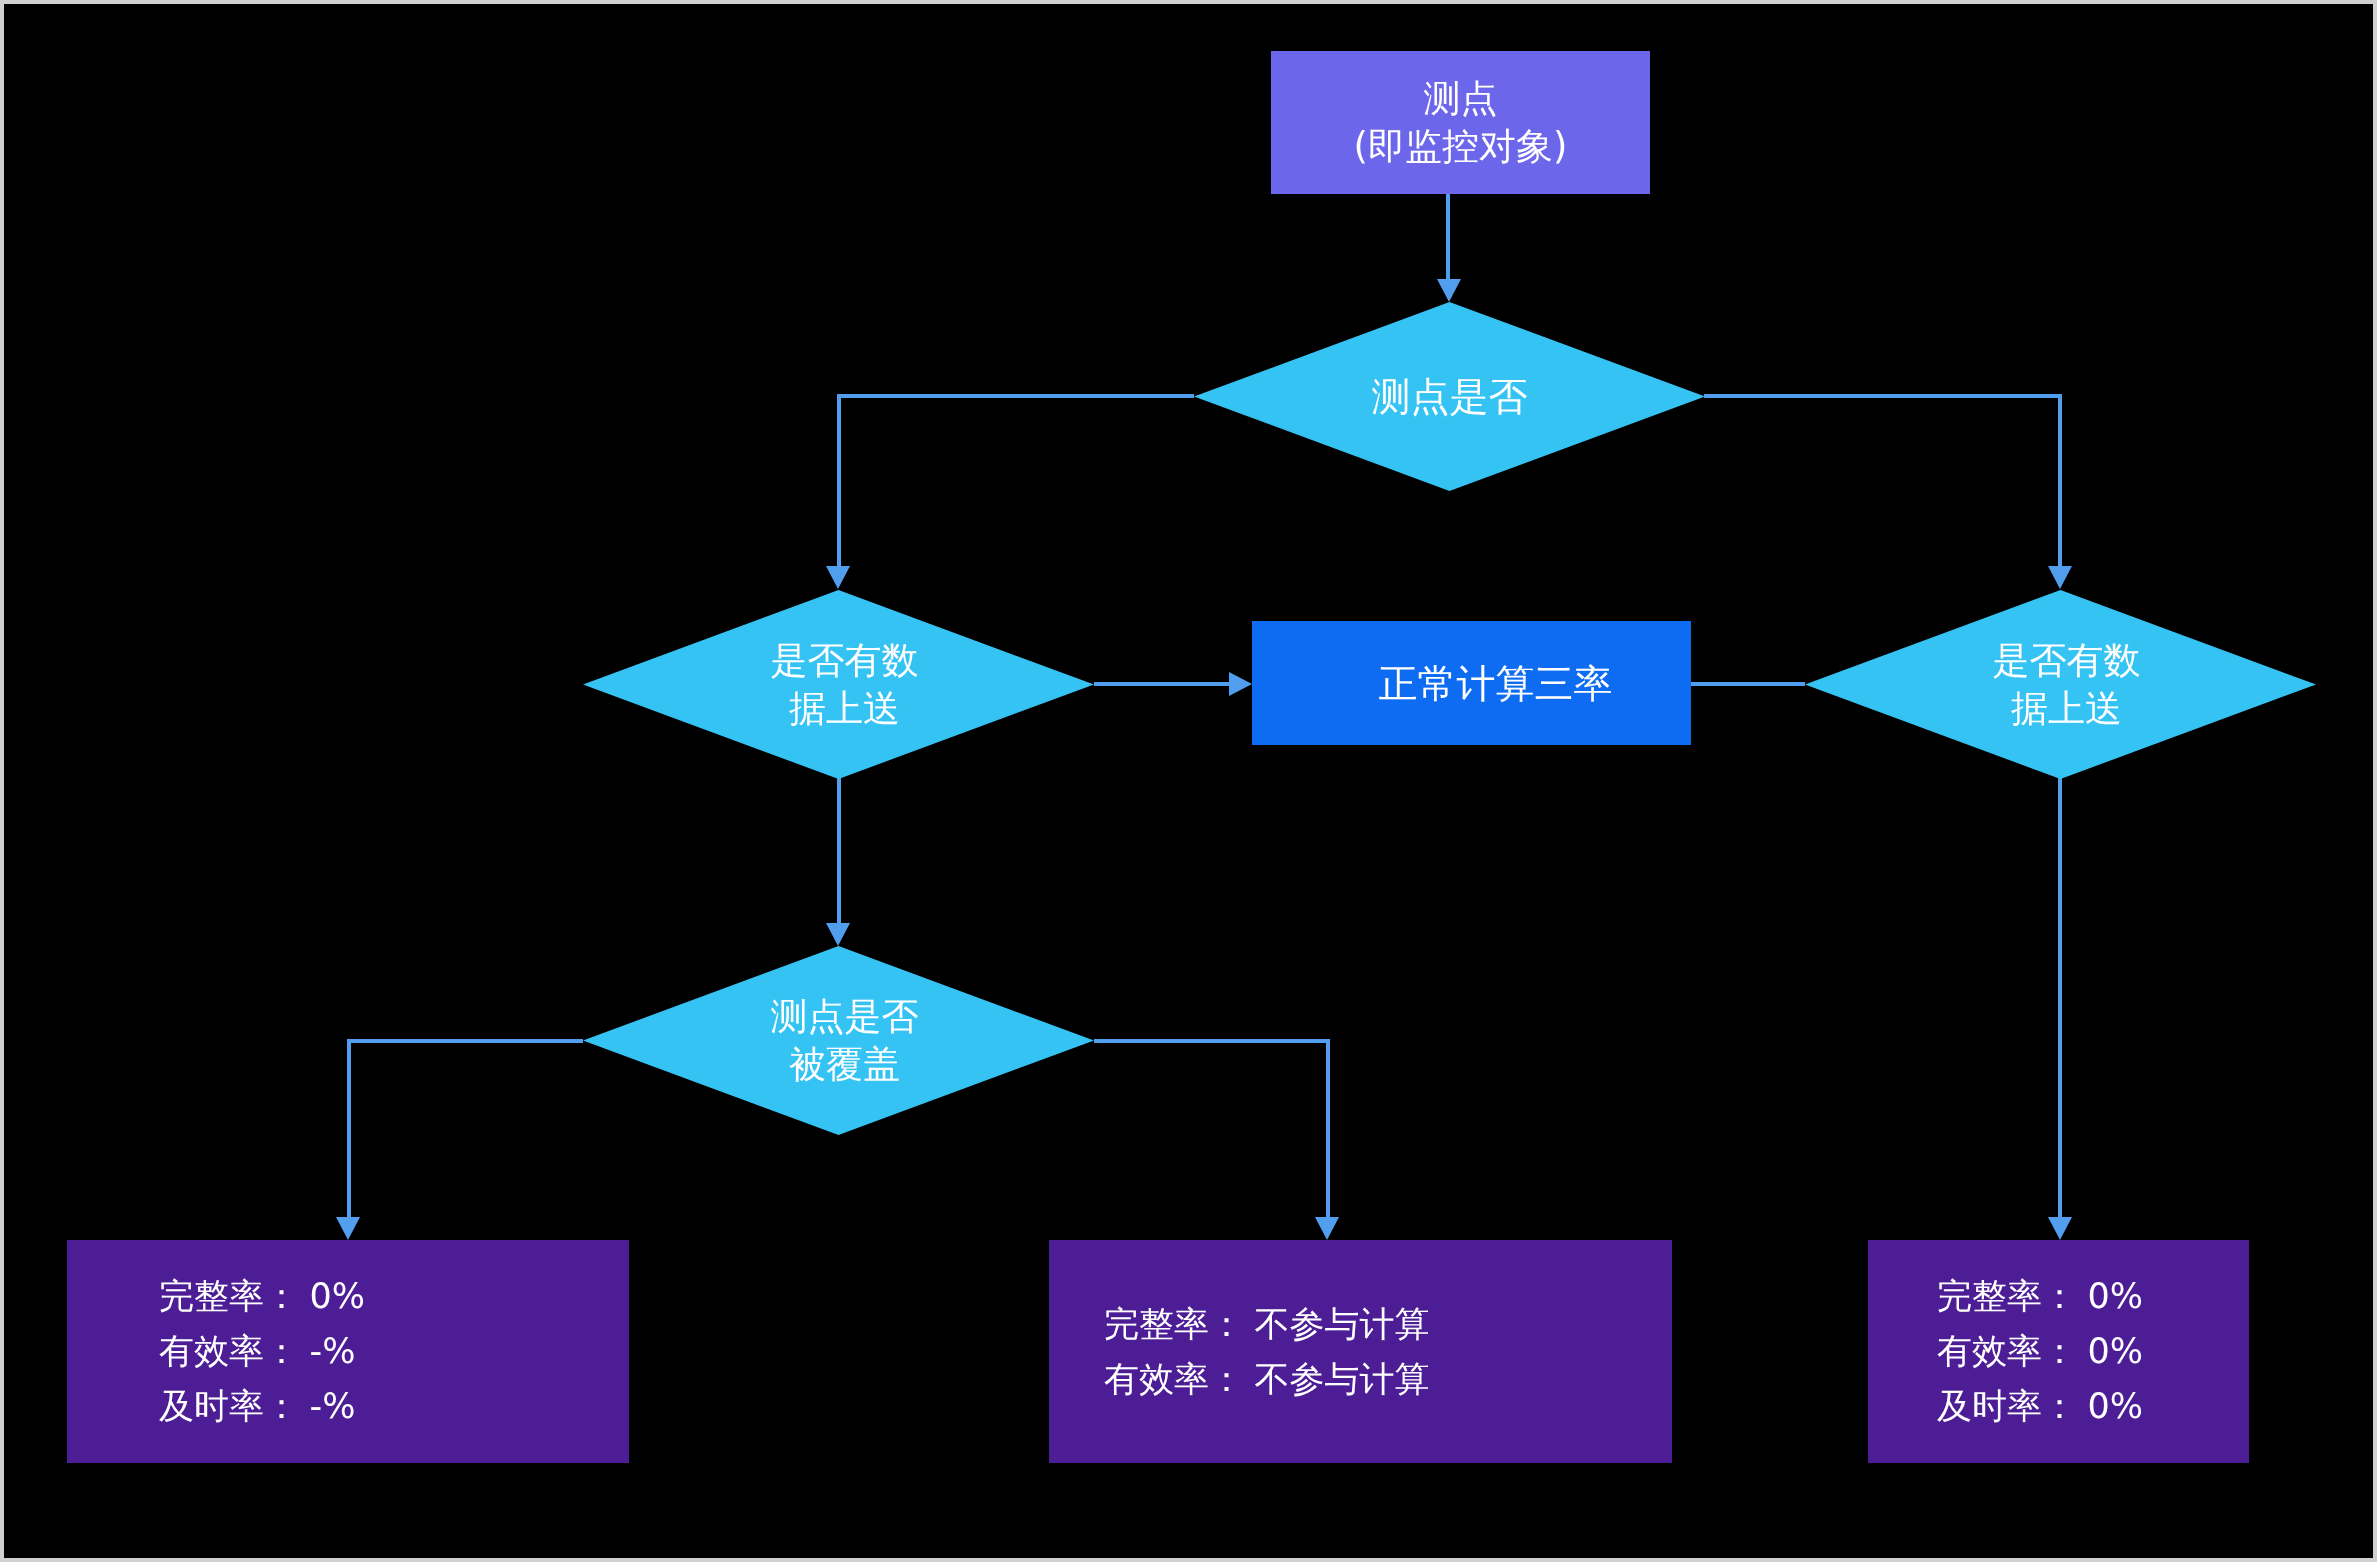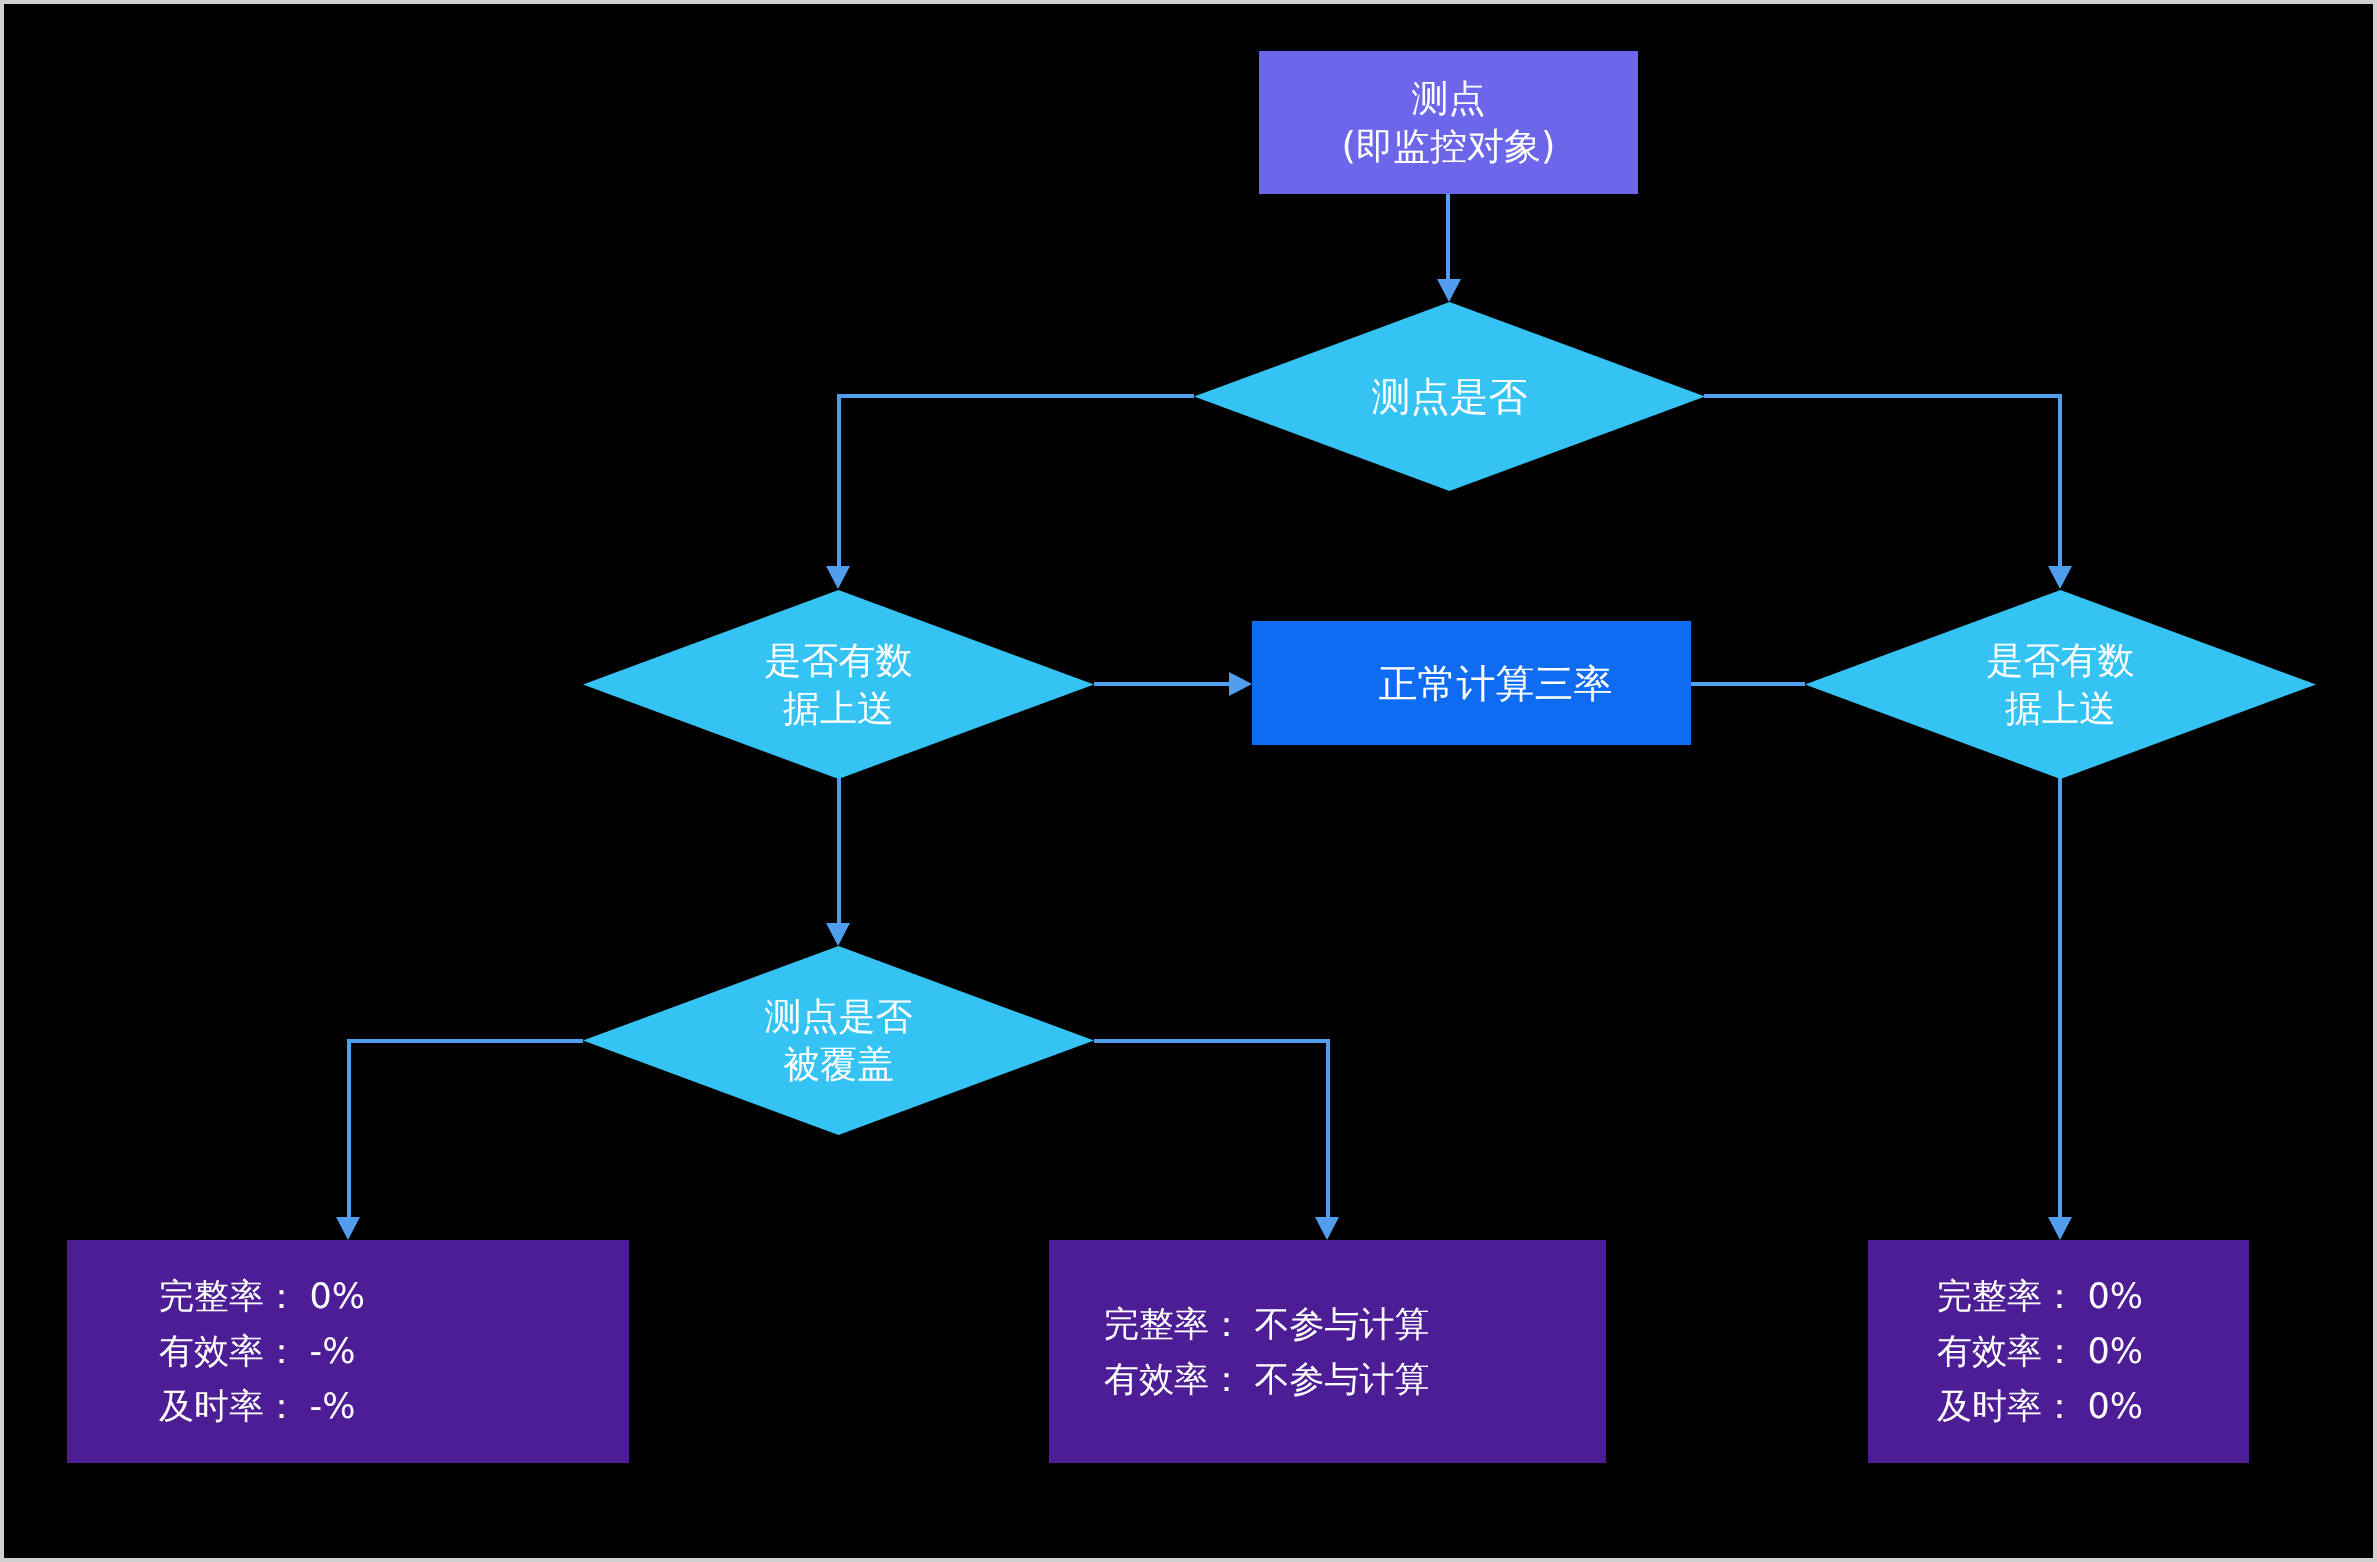--- a/index.html
+++ b/index.html
@@ -22,21 +22,21 @@
   .diamond .shape{
     position:absolute;inset:0;
     background:#34C3F3;
     clip-path:polygon(50% 0,100% 50%,50% 100%,0 50%);
   }
   .diamond .lbl{
     position:absolute;inset:0;
     display:flex;flex-direction:column;align-items:center;justify-content:center;
     text-align:center;
   }
-  .t42{font-size:37px;line-height:48px;}
+  .t42{font-size:37px;line-height:48px;margin-left:12px;}
   .t44{font-size:39px;line-height:49px;}
   .row{font-size:35px;line-height:55px;white-space:nowrap;}
   .row .val{margin-left:10.6px;}
   
   .lh,.lv{position:absolute;background:#519DEE;}
   .lh{height:4.4px;}
   .lv{width:4.4px;}
   .ah{position:absolute;width:0;height:0;}
   .ah.down{border-left:12.3px solid transparent;border-right:12.3px solid transparent;border-top:23px solid #519DEE;}
   .ah.right{border-top:12.3px solid transparent;border-bottom:12.3px solid transparent;border-left:23px solid #519DEE;}
@@ -123,21 +123,21 @@
       <span>完整率：</span><span class="val">0%</span>
     </div>
     <div class="row">
       <span>有效率：</span><span class="val">-%</span>
     </div>
     <div class="row">
       <span>及时率：</span><span class="val">-%</span>
     </div>
   </div>
 
-  <div class="node rect-out" style="left:1045px;top:1236px;width:557px;height:223px;padding-left:55px;box-sizing:border-box;">
+  <div class="node rect-out" style="left:1045px;top:1236px;width:623px;height:223px;padding-left:55px;box-sizing:border-box;">
     <div class="row">
       <span>完整率：</span><span class="val">不参与计算</span>
     </div>
     <div class="row">
       <span>有效率：</span><span class="val">不参与计算</span>
     </div>
   </div>
 
   <div class="node rect-out" style="left:1864px;top:1236px;width:381px;height:223px;padding-left:69px;box-sizing:border-box;">
     <div class="row">

